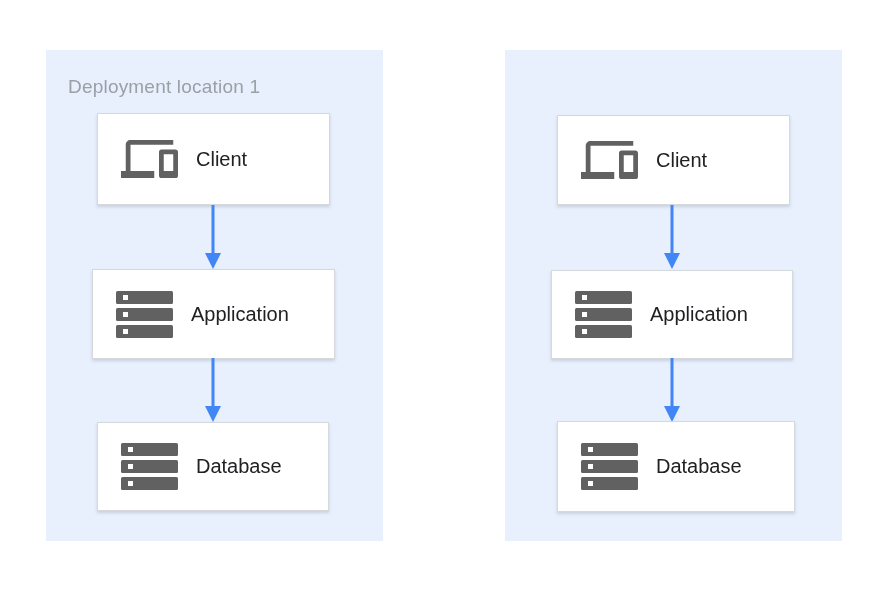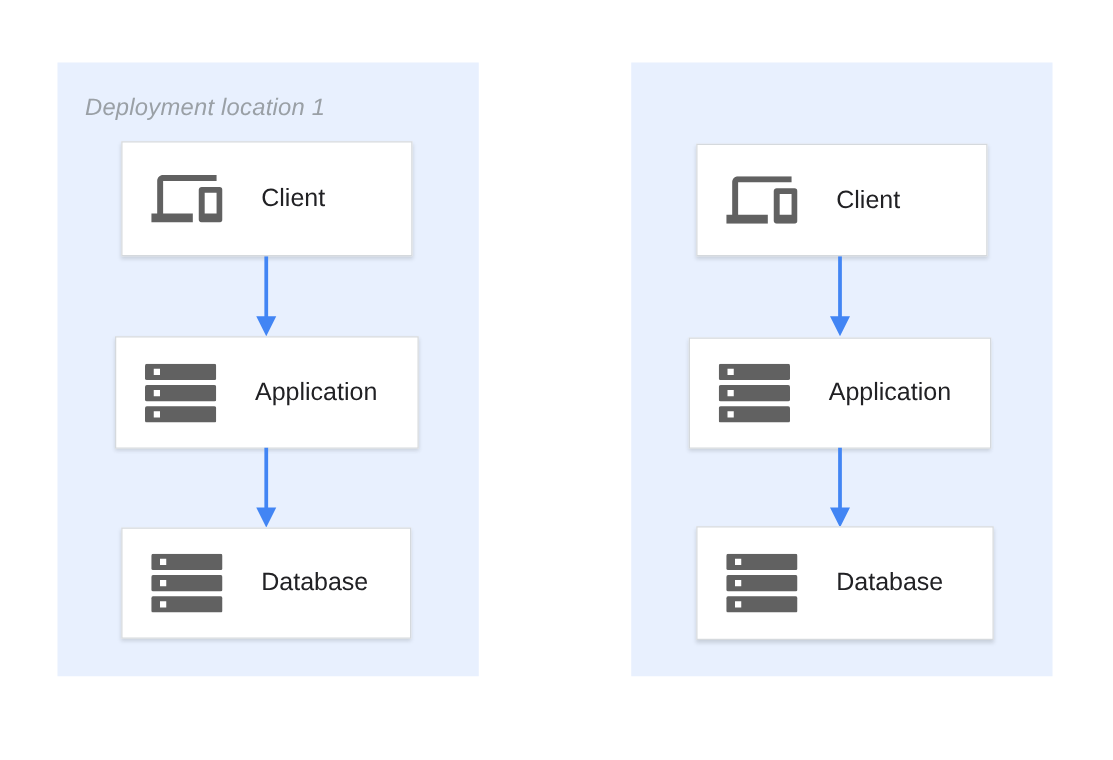--- a/index.html
+++ b/index.html
@@ -13,22 +13,22 @@
     --label:#212124;
   }
   *{margin:0;padding:0;box-sizing:border-box;}
   html,body{width:890px;height:608px;overflow:hidden;background:var(--page-bg);
     font-family:"Liberation Sans","DejaVu Sans",sans-serif;}
   .canvas{position:relative;width:890px;height:608px;background:var(--page-bg);}
   .panel{position:absolute;top:50px;width:337px;height:491px;background:var(--panel-bg);}
   .panel-1{left:46px;}
   .panel-2{left:505px;}
   .panel-title{position:absolute;left:22px;top:26px;font-size:19px;font-weight:400;
-    color:var(--title);letter-spacing:.2px;white-space:nowrap;font-style:italic;}
-  .node{position:absolute;display:flex;align-items:center;gap:31px;padding-left:22px;
+    color:var(--title);letter-spacing:.2px;white-space:nowrap;}
+  .node{position:absolute;display:flex;align-items:center;gap:18px;padding-left:22px;
     background:var(--node-bg);border:1px solid var(--node-border);
     box-shadow:0 2px 3px rgba(60,64,67,.18);}
   .node-icon{width:58px;display:flex;justify-content:center;align-items:center;flex:0 0 58px;}
   .node-label{font-size:20px;color:var(--label);white-space:nowrap;}
   .arrow{position:absolute;width:18px;height:64px;}
 </style>
 </head>
 <body>
 
 <svg width="0" height="0" style="position:absolute" aria-hidden="true">

